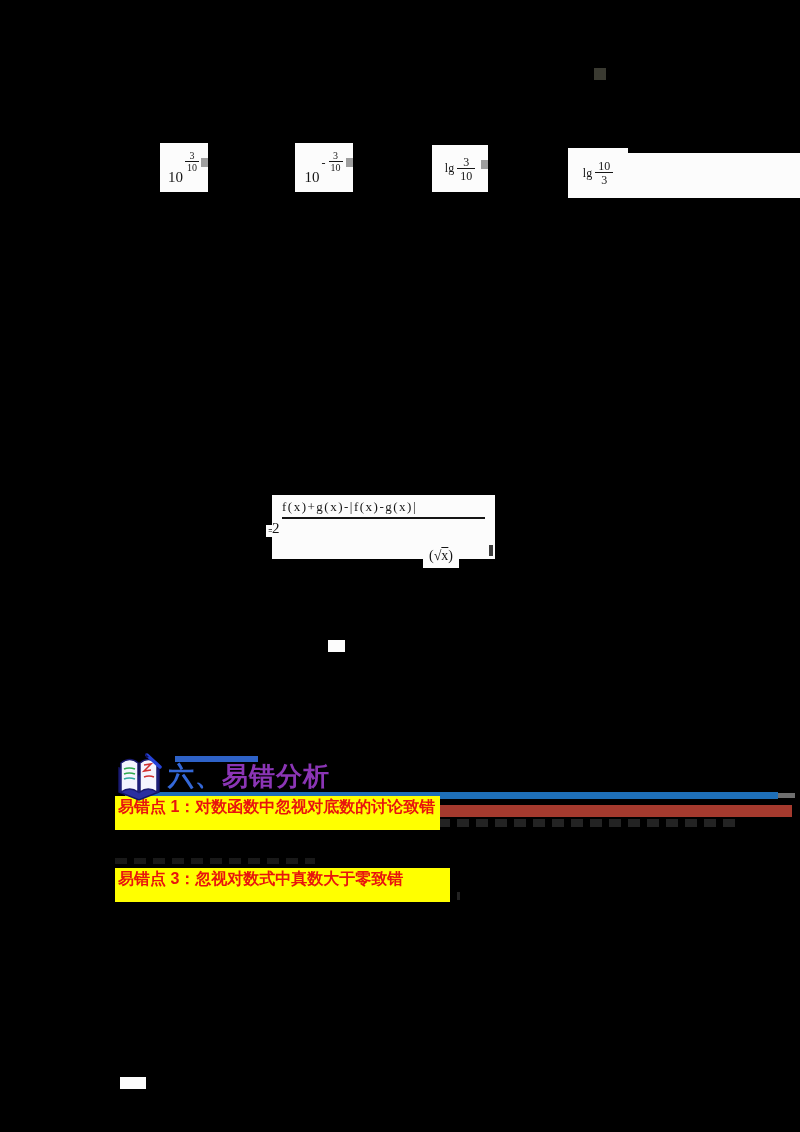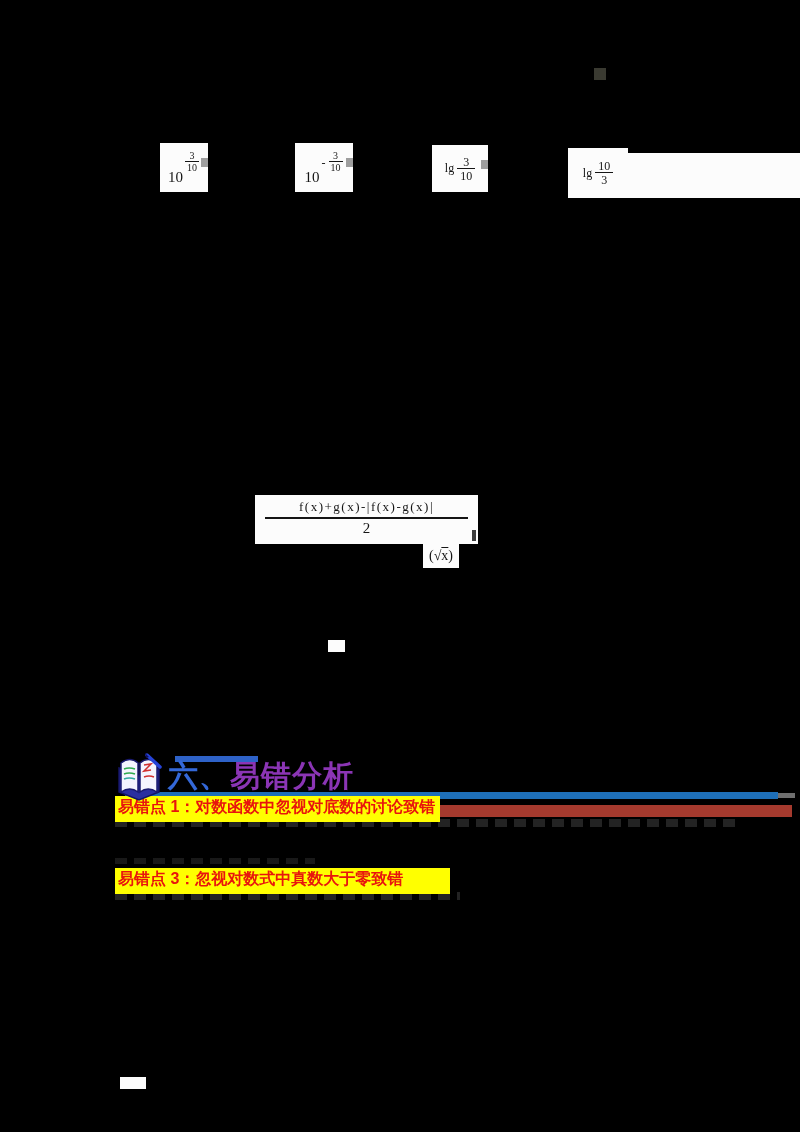--- a/index.html
+++ b/index.html
@@ -23,46 +23,46 @@
   .lg-prefix{font-size:12px;margin-right:3px;}
   .midfrac{display:inline-block;text-align:center;font-size:12px;line-height:12px;}
   .mf-num{display:block;padding:0 3px;}
   .mf-den{display:block;border-top:1px solid #151515;padding:1px 3px 0;}
   .gray-artifact{position:absolute;right:0;top:15px;width:7px;height:9px;background:#9e9e9e;}
 
   .white-strip{left:628px;top:153px;width:172px;height:45px;}
 
   
   .eq-frag{left:266px;top:525px;width:11px;height:12px;overflow:hidden;font-size:13px;line-height:11px;padding-left:2px;box-sizing:border-box;}
-  .frac-box{left:255px;top:495px;width:223px;height:49px;text-align:center;box-sizing:border-box;}
+  .frac-box{left:272px;top:495px;width:223px;height:64px;box-sizing:border-box;}
   .frac-num{display:block;margin:4px 10px 0;border-bottom:2px solid #151515;padding-bottom:2px;
             font-size:13px;letter-spacing:1.5px;white-space:nowrap;}
   .frac-den{display:block;font-size:15px;line-height:19px;}
   .frag-right{position:absolute;right:2px;bottom:3px;width:4px;height:11px;background:#3c3c3c;}
   .sqrt-box{left:423px;top:544px;width:36px;height:24px;font-size:14px;line-height:23px;text-align:center;overflow:hidden;white-space:nowrap;}
   .radicand{text-decoration:overline;}
 
   
   .small-box-mid{left:328px;top:640px;width:17px;height:12px;}
   .small-box-bottom{left:120px;top:1077px;width:26px;height:12px;}
   .dark-square{position:absolute;left:594px;top:68px;width:12px;height:12px;background:#3a3a31;}
 
   
   .book-icon{position:absolute;left:116px;top:752px;width:46px;height:50px;z-index:3;}
   .heading-topbar{position:absolute;left:175px;top:756px;width:83px;height:6px;background:#2e62c8;}
   .heading{position:absolute;left:168px;top:761px;height:30px;font-family:"Liberation Sans",sans-serif;
-           font-weight:bold;font-size:30px;line-height:30px;letter-spacing:1px;white-space:nowrap;z-index:2;}
+           font-weight:bold;font-size:26px;line-height:30px;letter-spacing:1px;white-space:nowrap;z-index:2;}
   .heading-num{color:#3468d8;}
   .heading-title{color:#8b35b5;}
   .blue-line{position:absolute;left:125px;top:792px;width:653px;height:7px;background:#1e6fb8;z-index:1;}
   .blue-line-tip{position:absolute;left:778px;top:793px;width:17px;height:5px;background:#6f6f6f;z-index:1;}
 
   
   .err-label{position:absolute;background:#ffff00;color:#e8150d;font-family:"Liberation Sans",sans-serif;
-             font-weight:bold;font-size:16px;line-height:22px;height:26px;padding-left:3px;box-sizing:border-box;
+             font-weight:bold;font-size:16px;line-height:22px;height:34px;padding-left:3px;box-sizing:border-box;
              white-space:nowrap;z-index:2;}
   .err1{left:115px;top:796px;width:325px;}
   .err2{left:115px;top:868px;width:335px;}
   .red-bar{position:absolute;left:440px;top:805px;width:352px;height:12px;background:#a53a2e;z-index:1;}
 
   
   .ghost{position:absolute;height:8px;
          background:repeating-linear-gradient(90deg,#232323 0 12px,#000 12px 19px);}
   .g1{left:115px;top:819px;width:625px;}
   .g2{left:115px;top:892px;width:345px;}

